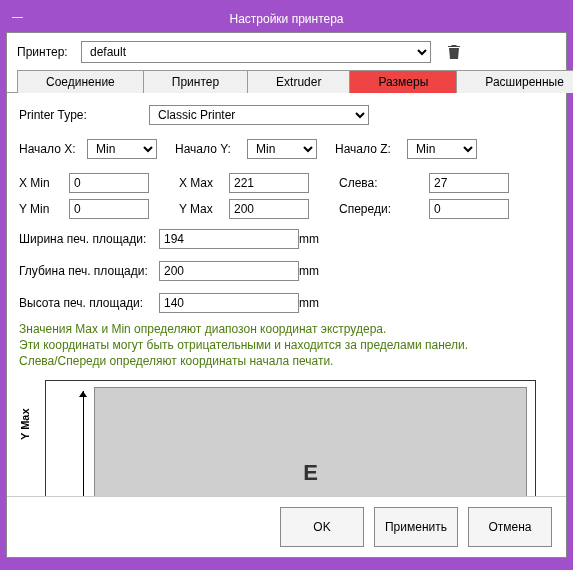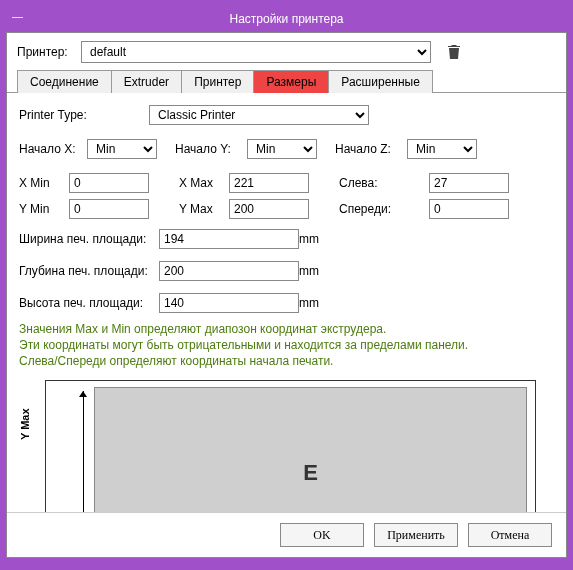--- a/index.html
+++ b/index.html
@@ -8,39 +8,39 @@
 .titlebar { background: #a050c8; height: 26px; display: flex; align-items: center; justify-content: center; color: #fff; font-size: 13px; position: relative; }
 .titlebar .minbtn { position: absolute; left: 6px; top: 4px; width: 18px; height: 14px; color: #fff; font-size: 11px; }
 .window-body { background: #fff; border: 1px solid #888; height: calc(100% - 32px); position: relative; display: flex; flex-direction: column; }
 .row { display: flex; align-items: center; gap: 4px; }
 .top-printer { padding: 8px 10px 6px 10px; }
 .top-printer label { width: 60px; }
 .top-printer select { flex: 0 0 350px; height: 22px; border: 1px solid #888; background: #fff; padding: 0 4px; }
 .trash { width: 18px; height: 18px; display: inline-flex; align-items: center; justify-content: center; margin-left: 10px; cursor: pointer; }
 .trash svg { width: 14px; height: 16px; }
 .tabs { display: flex; padding: 0 10px; gap: 0; border-bottom: 1px solid #999; }
-.tab { border: 1px solid #999; border-bottom: none; padding: 4px 12px; background: #f0f0f0; margin-right: -1px; cursor: pointer; position: relative; top: 1px; text-align: right; }
+.tab { border: 1px solid #999; border-bottom: none; padding: 4px 28px; background: #f0f0f0; margin-right: -1px; cursor: pointer; position: relative; top: 1px; text-align: right; }
 .tab.active { background: #ef4444; z-index: 2; }
 .content { padding: 8px 20px 8px 12px; flex: 1; overflow: hidden; }
 .field-row { display: flex; align-items: center; height: 28px; }
 .lbl { display: inline-block; }
 select.small, input.small { border: 1px solid #888; height: 20px; background: #fff; padding: 0 4px; }
 .grid-xy { display: grid; grid-template-columns: 50px 80px 30px 50px 80px 30px 70px 20px 80px; row-gap: 6px; align-items: center; margin-top: 10px; }
 .grid-dim { display: grid; grid-template-columns: 140px 140px 60px; row-gap: 12px; align-items: center; margin-top: 10px; }
 .info { margin-top: 8px; line-height: 1.35; color: #4d7c0f; }
 .chart-area { margin-top: 10px; position: relative; height: 180px; }
 .ymax-label { position: absolute; left: 0; top: 60px; transform: rotate(-90deg); transform-origin: left top; font-weight: bold; font-size: 11px; }
 .chart-frame { position: absolute; left: 26px; right: 10px; top: 0; bottom: 0; border: 1px solid #333; background: #fff; }
 .chart-inner { position: absolute; left: 48px; right: 8px; top: 6px; bottom: 0; background: #cfcfcf; border: 1px solid #888; border-bottom: none; display: flex; align-items: center; justify-content: center; }
 .chart-inner .E { font-size: 22px; font-weight: 600; color: #333; }
 .chart-arrow { position: absolute; left: 34px; top: 10px; bottom: 0; width: 8px; }
 .chart-arrow .line { position: absolute; left: 3px; top: 0; bottom: 0; width: 1px; background: #000; }
 .chart-arrow .head-up { position: absolute; left: -1px; top: 0; width: 0; height: 0; border-left: 4px solid transparent; border-right: 4px solid transparent; border-bottom: 6px solid #000; }
 .button-bar { display: flex; justify-content: flex-end; gap: 10px; padding: 10px 14px; border-top: 1px solid #ccc; background: #fff; }
-.button-bar button { min-width: 84px; height: 24px; border: 1px solid #888; background: #f5f5f5; cursor: pointer; font-family: Liberation Serif, serif; }
+.button-bar button { min-width: 84px; height: 40px; border: 1px solid #888; background: #f5f5f5; cursor: pointer; }
 </style>
 </head>
 <body>
 
 <div class="outer-frame">
   <div class="titlebar">
     <span class="minbtn">—</span>
     <span>Настройки принтера</span>
   </div>
   <div class="window-body">
@@ -52,22 +52,22 @@
       </select>
       <span class="trash">
         <svg viewBox="0 0 14 16">
             <path fill="#444" d="M2 4h10l-1 11H3L2 4zm3-3h4l1 1h3v1H1V2h3l1-1z"></path>
           </svg>
       </span>
     </div>
 
     <div class="tabs">
       <div class="tab">Соединение</div>
+      <div class="tab">Принтер</div>
       <div class="tab">Extruder</div>
-      <div class="tab">Принтер</div>
       <div class="tab active">Размеры</div>
       <div class="tab">Расширенные</div>
     </div>
 
     <div class="content">
       <div class="field-row">
         <span class="lbl" style="width:130px">Printer Type:</span>
         <select class="small" style="width:220px">
           <option>Classic Printer</option>
         </select>

